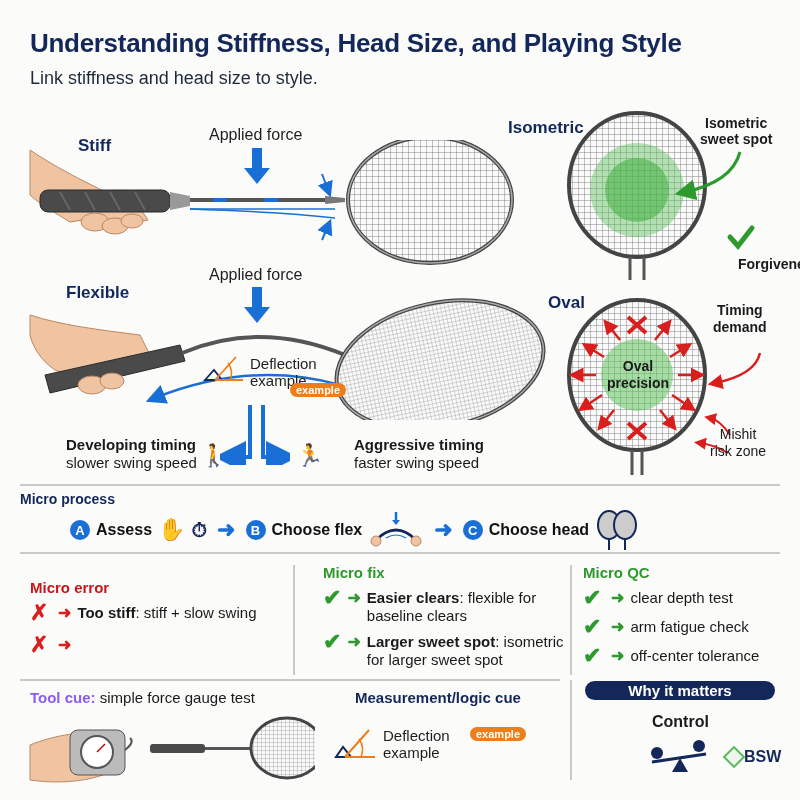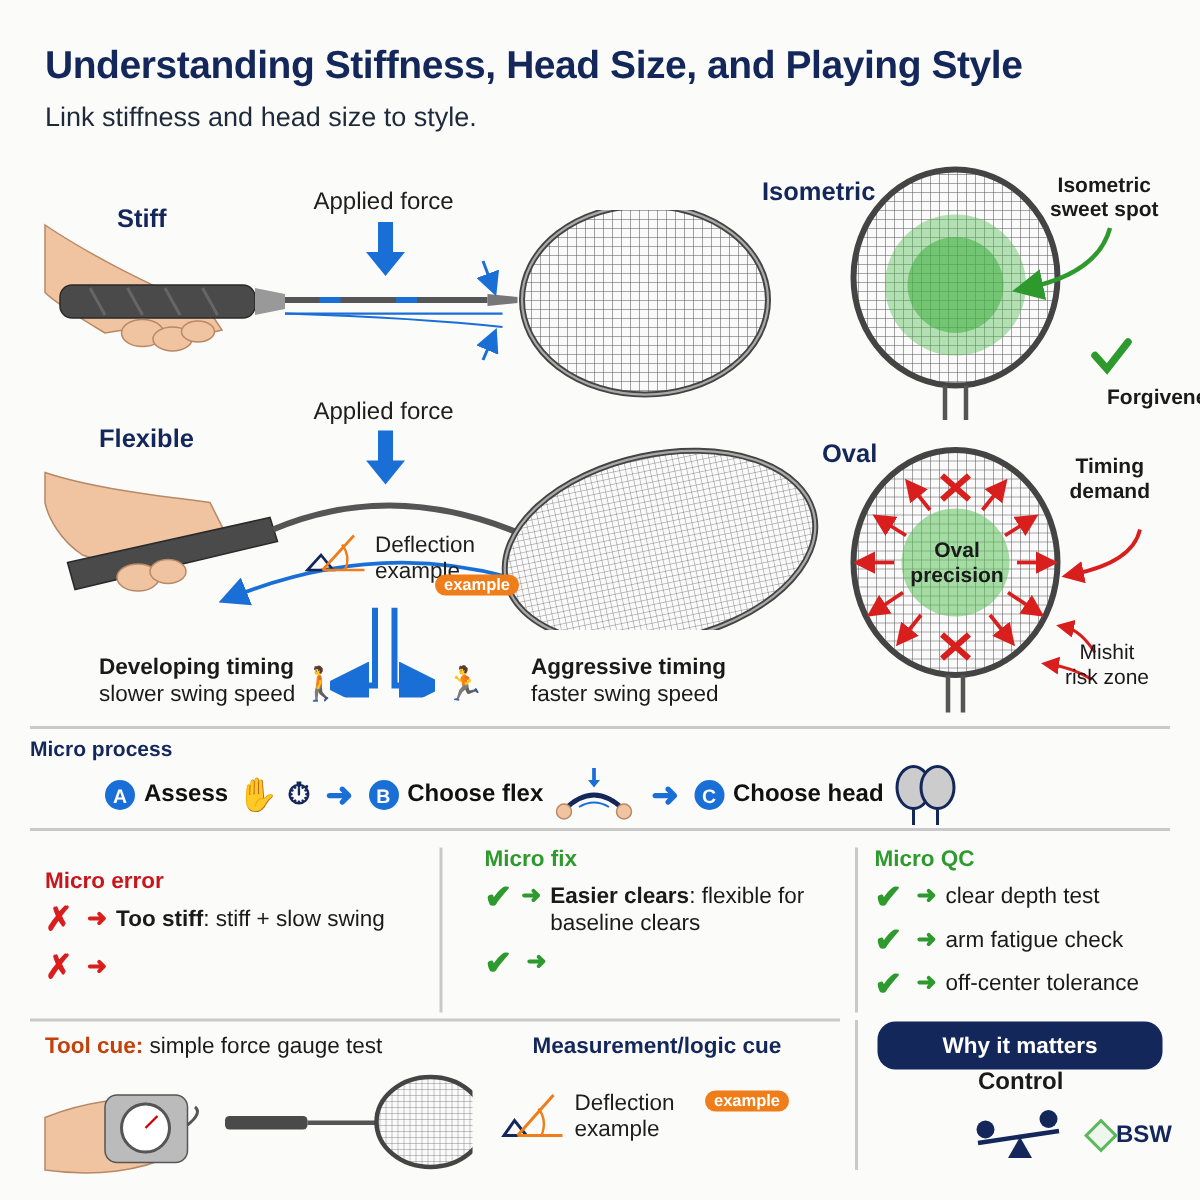--- a/index.html
+++ b/index.html
@@ -16,21 +16,21 @@
   .badge-orange { background: #ee7d1a; color: #fff; border-radius: 9px; font-size: 11px; font-weight: bold; padding: 1px 6px; display: inline-block; }
   .circle-letter { width: 20px; height: 20px; border-radius: 50%; background: #1a6fd6; color: #fff; font-size: 13px; font-weight: bold; display: inline-flex; align-items: center; justify-content: center; }
   .proc-step { display: flex; align-items: center; gap: 6px; font-size: 16px; font-weight: bold; color: #111; }
   .sec-head-red { color: #c8171c; font-weight: bold; font-size: 15px; }
   .sec-head-green { color: #2e9a2e; font-weight: bold; font-size: 15px; }
   .item-row { display: flex; align-items: flex-start; gap: 6px; font-size: 15px; line-height: 18px; }
   .x-mark { color: #d91e1e; font-weight: bold; font-size: 22px; line-height: 18px; width: 22px; }
   .check-mark { color: #2e9a2e; font-weight: bold; font-size: 22px; line-height: 18px; width: 22px; }
   .arrow-red { color: #d91e1e; font-weight: bold; font-size: 16px; }
   .arrow-green { color: #2e9a2e; font-weight: bold; font-size: 16px; }
-  .why-pill { left: 585px; top: 681px; width: 190px; height: 32px; background: #13275a; border-radius: 12px; color: #fff; font-weight: bold; font-size: 15px; display: flex; align-items: center; justify-content: center; }
+  .why-pill { left: 585px; top: 681px; width: 190px; height: 19px; background: #13275a; border-radius: 12px; color: #fff; font-weight: bold; font-size: 15px; display: flex; align-items: center; justify-content: center; }
 </style>
 </head>
 <body>
 
 <div class="abs title">Understanding Stiffness, Head Size, and Playing Style</div>
 <div class="abs subtitle">Link stiffness and head size to style.</div>
 
 <svg width="0" height="0" style="position:absolute">
   <defs>
     <pattern id="strings" width="6" height="6" patternUnits="userSpaceOnUse">
@@ -234,20 +234,21 @@
 <div class="abs" style="left:323px;top:564px;width:250px;">
   <div class="sec-head-green" style="margin-bottom:8px;">Micro fix</div>
   <div class="item-row" style="margin-bottom:8px;">
     <span class="check-mark">✔</span>
     <span class="arrow-green">➜</span>
     <span><b>Easier clears</b><span>: flexible for baseline clears</span></span>
   </div>
   <div class="item-row">
     <span class="check-mark">✔</span>
     <span class="arrow-green">➜</span>
+    <span><b>Larger sweet spot</b><span>: isometric for larger sweet spot</span></span>
   </div>
 </div>
 <div class="abs vr" style="left:570px;top:565px;height:110px;"></div>
 
 <div class="abs" style="left:583px;top:564px;width:210px;">
   <div class="sec-head-green" style="margin-bottom:8px;">Micro QC</div>
   <div class="item-row" style="margin-bottom:11px;">
     <span class="check-mark">✔</span>
     <span class="arrow-green">➜</span>
     <span>clear depth test</span>
@@ -261,21 +262,21 @@
     <span class="check-mark">✔</span>
     <span class="arrow-green">➜</span>
     <span>off-center tolerance</span>
   </div>
 </div>
 
 <div class="abs hr" style="left:20px;top:679px;width:540px;"></div>
 <div class="abs vr" style="left:570px;top:680px;height:100px;"></div>
 
 <div class="abs" style="left:30px;top:689px;font-size:15px;">
-  <b style="color:#c2410c;text-align:center;">Tool cue:</b><span> simple force gauge test</span>
+  <b style="color:#8b5cf6;text-align:center;">Tool cue:</b><span> simple force gauge test</span>
 </div>
 <svg class="abs" style="left:25px;top:710px;" width="290" height="90">
   <path d="M5 35 C30 25 60 20 80 25 L90 60 C70 70 40 75 5 70 Z" fill="#f0c4a0" stroke="#b98866"></path>
   <rect x="45" y="20" width="55" height="45" rx="8" fill="#bbb" stroke="#555"></rect>
   <circle cx="72" cy="42" r="16" fill="#fff" stroke="#555" stroke-width="2"></circle>
   <path d="M72 42 L80 34" stroke="#c00" stroke-width="1.5"></path>
   <path d="M100 40 Q110 32 105 28" stroke="#555" stroke-width="2" fill="none"></path>
   <rect x="125" y="34" width="55" height="9" rx="3" fill="#4a4a4a"></rect>
   <rect x="180" y="37" width="55" height="3" fill="#555"></rect>
   <ellipse cx="262" cy="38" rx="36" ry="30" fill="url(#strings-fine)" stroke="#444" stroke-width="3"></ellipse>

